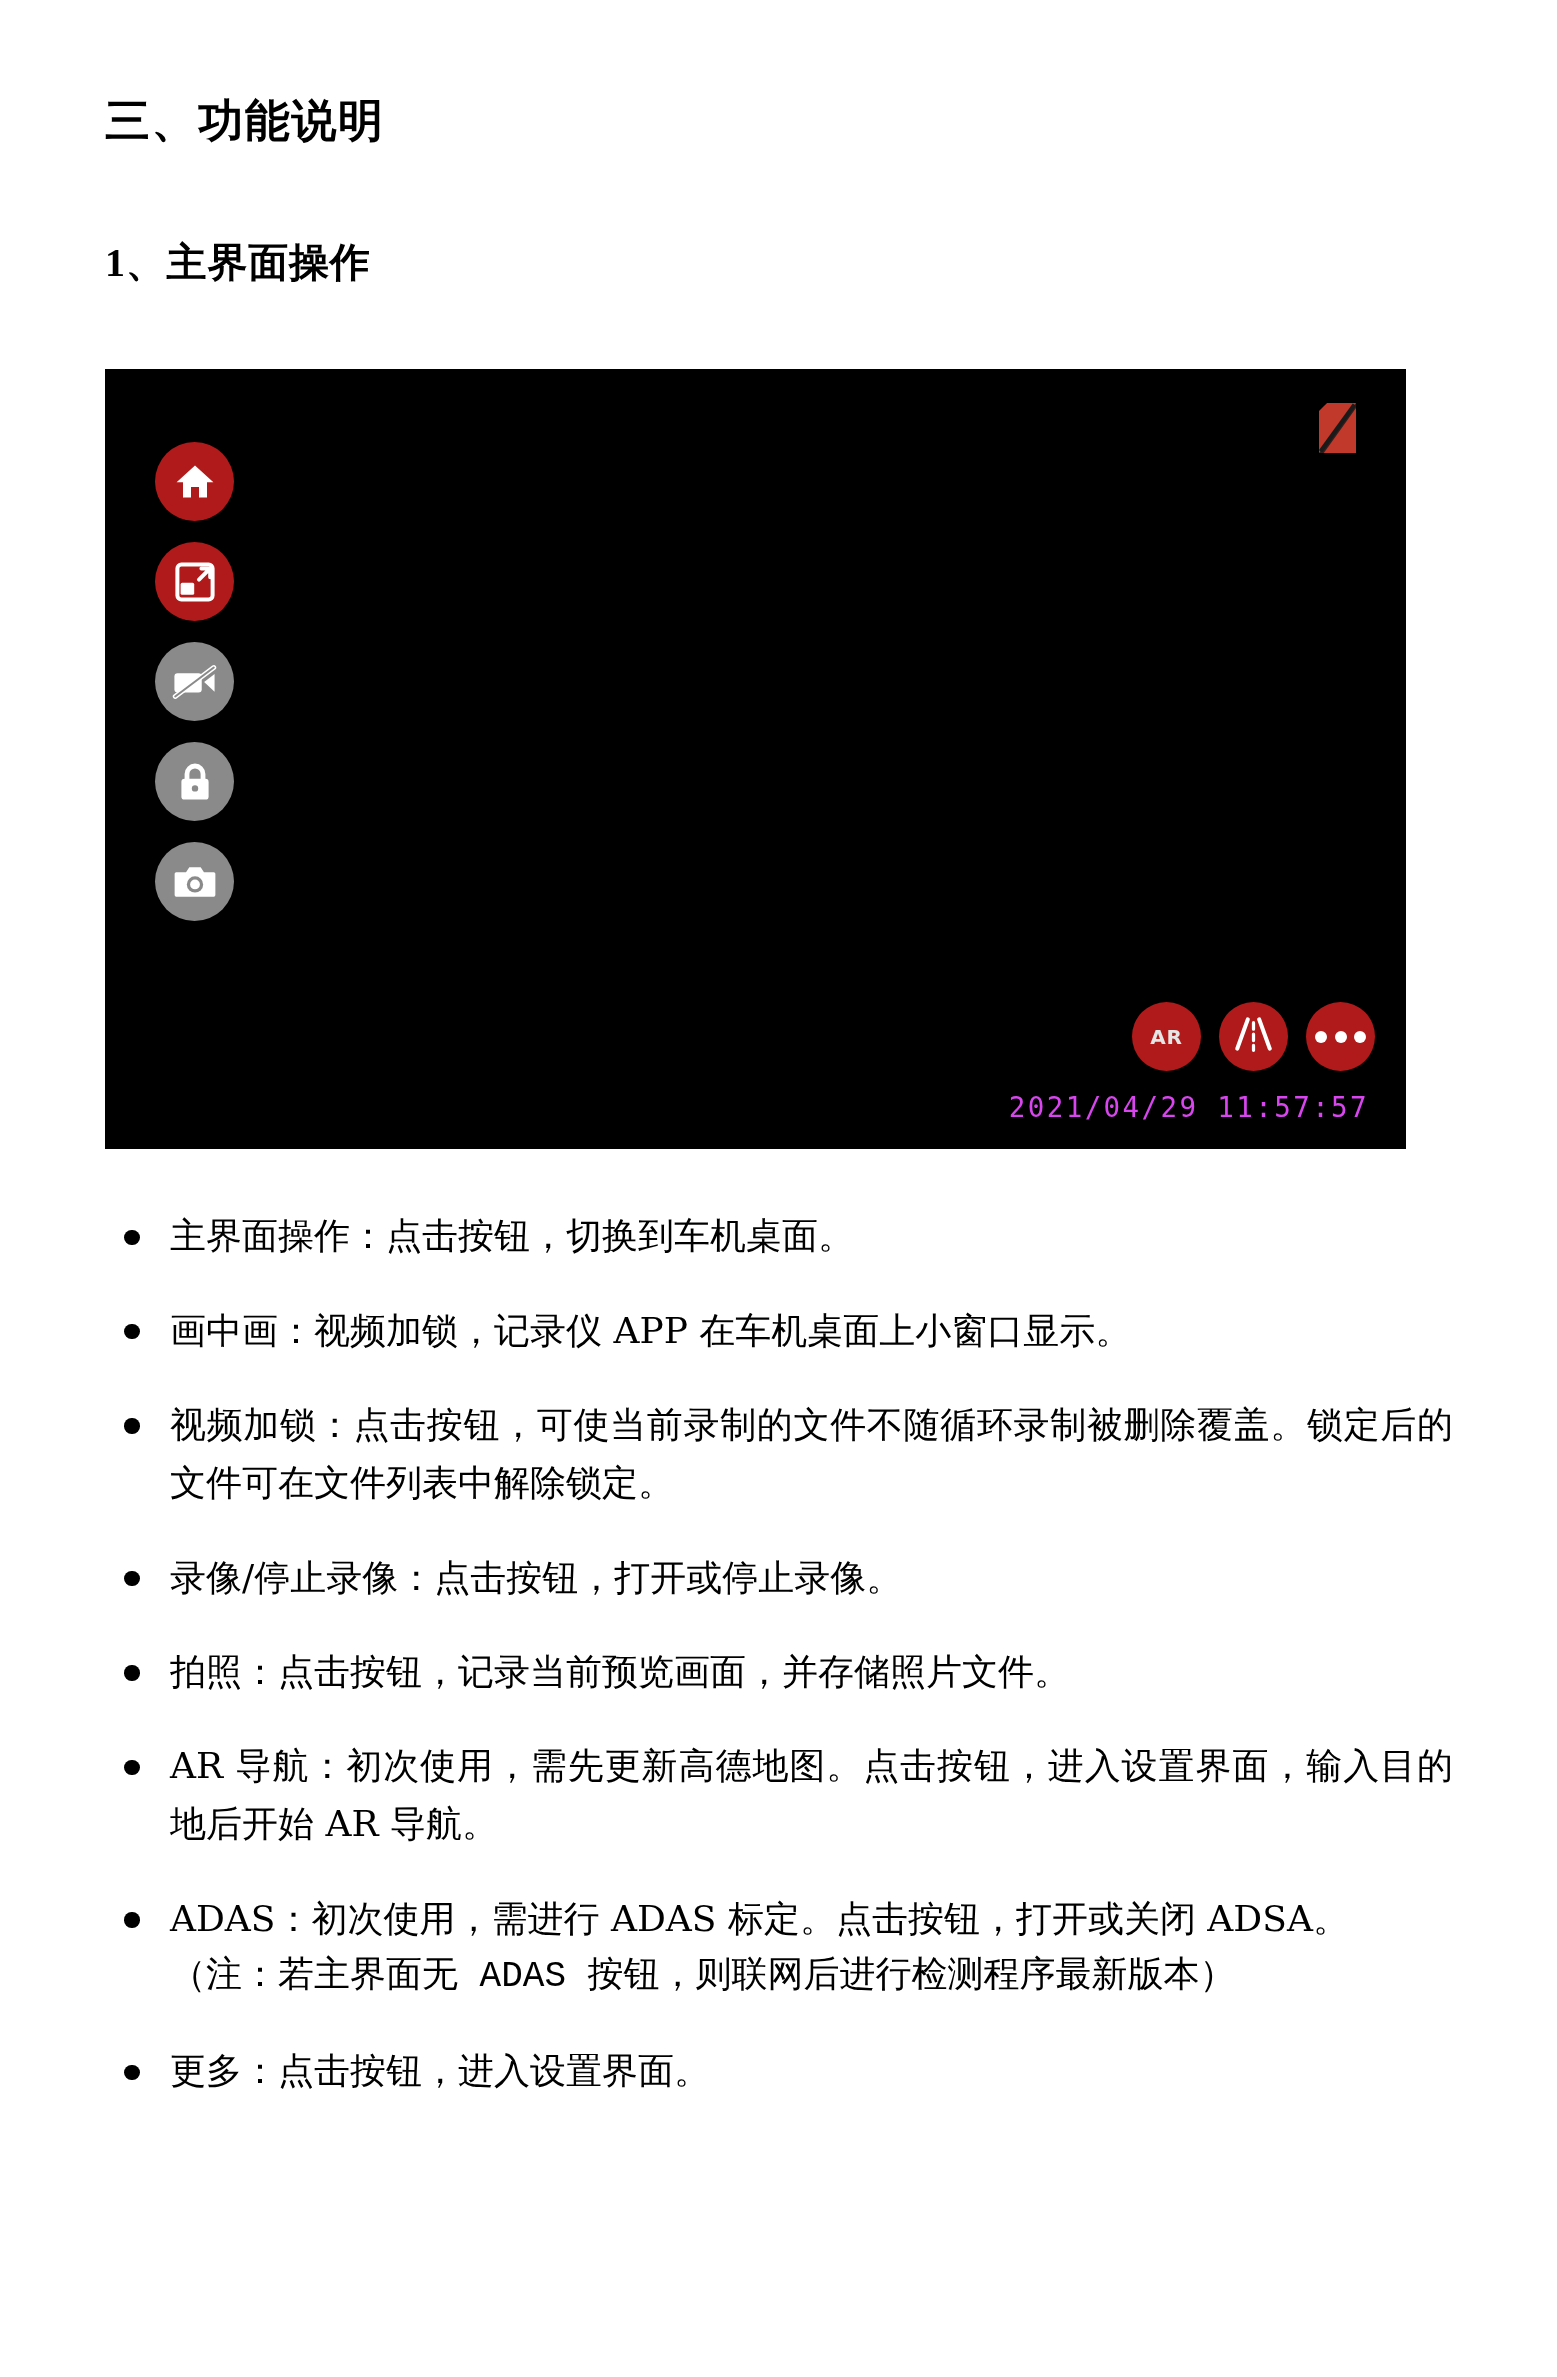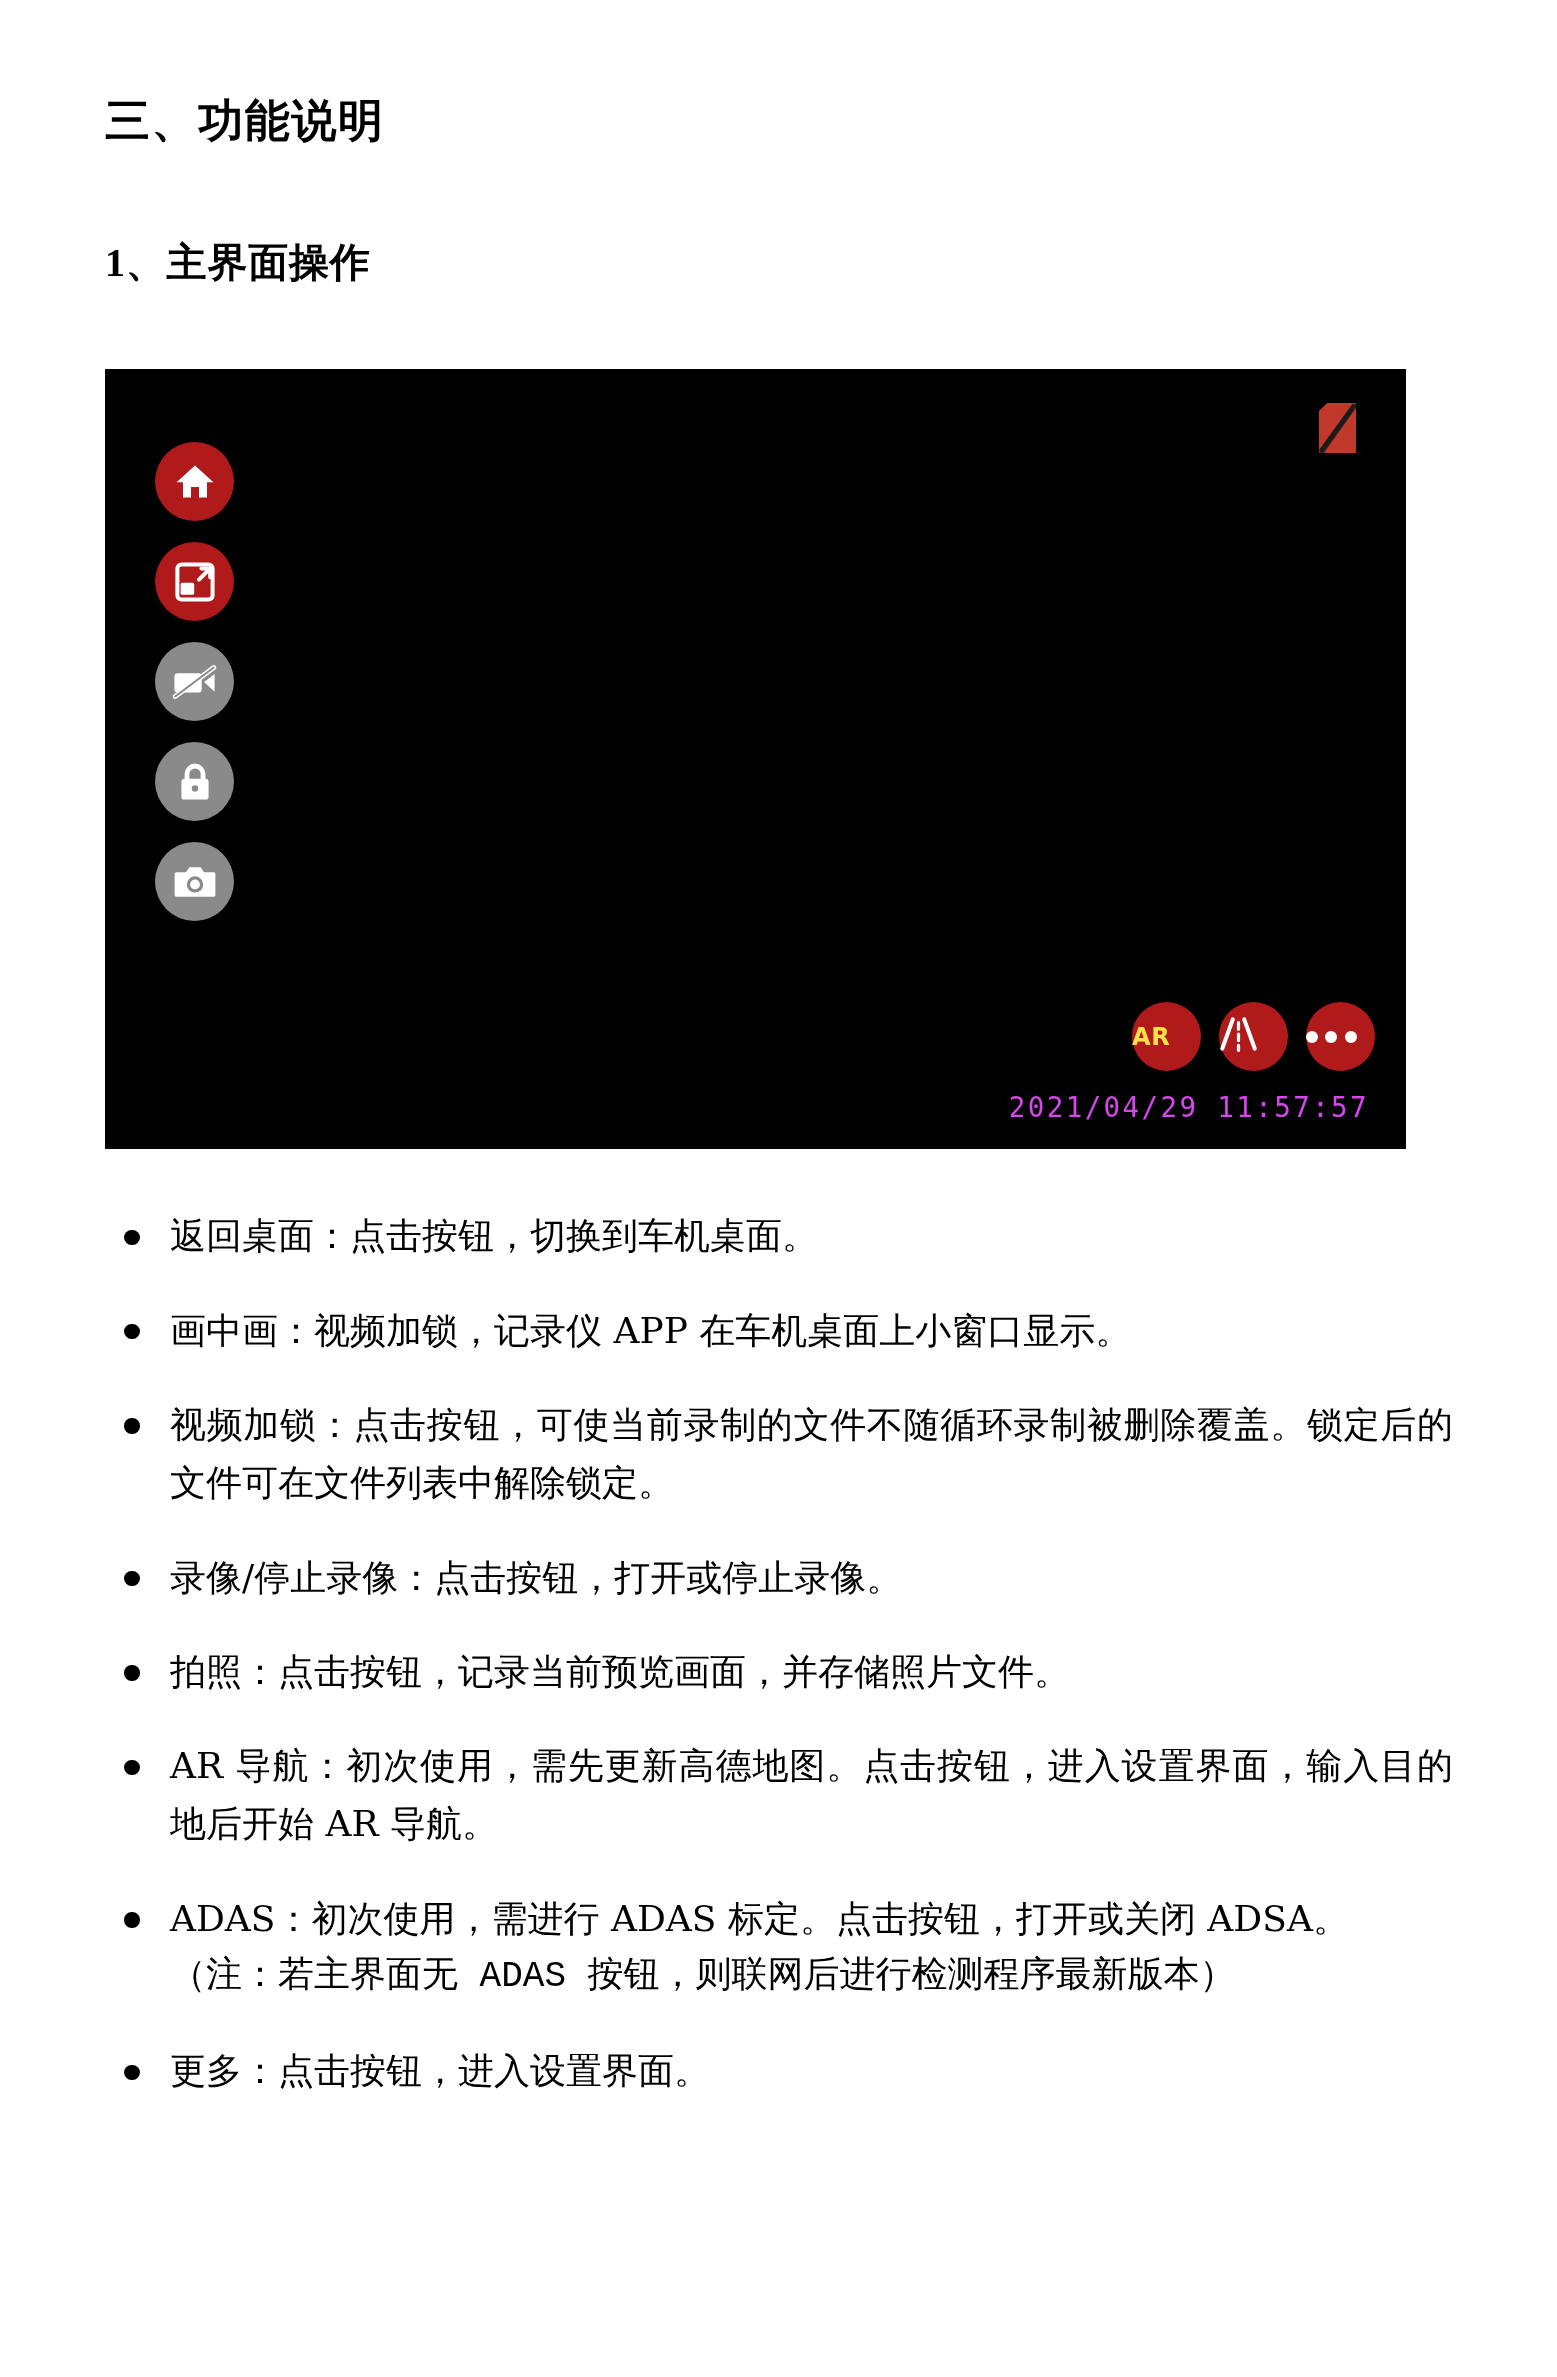--- a/index.html
+++ b/index.html
@@ -93,23 +93,24 @@
     align-items: center;
     gap: 18px;
   }
   .cbtn {
     width: 69px;
     height: 69px;
     border-radius: 50%;
     background: #b01a1a;
     display: flex;
     align-items: center;
-    color: #fde047;
+    justify-content: center;
+    color: #e5e5e5;
     font-family: "DejaVu Sans", "Liberation Sans", sans-serif;
-    font-size: 24px;
+    font-size: 20px;
     font-weight: bold;
     letter-spacing: 0.8px;
     box-sizing: border-box;
   }
   .cbtn .dots {
     display: flex;
     gap: 7.3px;
   }
   .cbtn .dots i {
     display: block;
@@ -258,21 +259,21 @@
           </div>
 
         </div>
 
         <div class="timestamp">2021/04/29  11:57:57</div>
 
       </div>
     </div>
 
     <ul class="feature-list">
-      <li>返回桌面：点击按钮，切换到车机桌面。</li>
+      <li>主界面操作：点击按钮，切换到车机桌面。</li>
       <li>画中画：视频加锁，记录仪 APP 在车机桌面上小窗口显示。</li>
       <li>视频加锁：点击按钮，可使当前录制的文件不随循环录制被删除覆盖。锁定后的文件可在文件列表中解除锁定。</li>
       <li>录像/停止录像：点击按钮，打开或停止录像。</li>
       <li>拍照：点击按钮，记录当前预览画面，并存储照片文件。</li>
       <li>AR 导航：初次使用，需先更新高德地图。点击按钮，进入设置界面，输入目的地后开始 AR 导航。</li>
       <li>
         <span>ADAS：初次使用，需进行 ADAS 标定。点击按钮，打开或关闭 ADSA。</span>
         <span class="note-line">（注：若主界面无 ADAS 按钮，则联网后进行检测程序最新版本）</span>
       </li>
       <li>更多：点击按钮，进入设置界面。</li>

